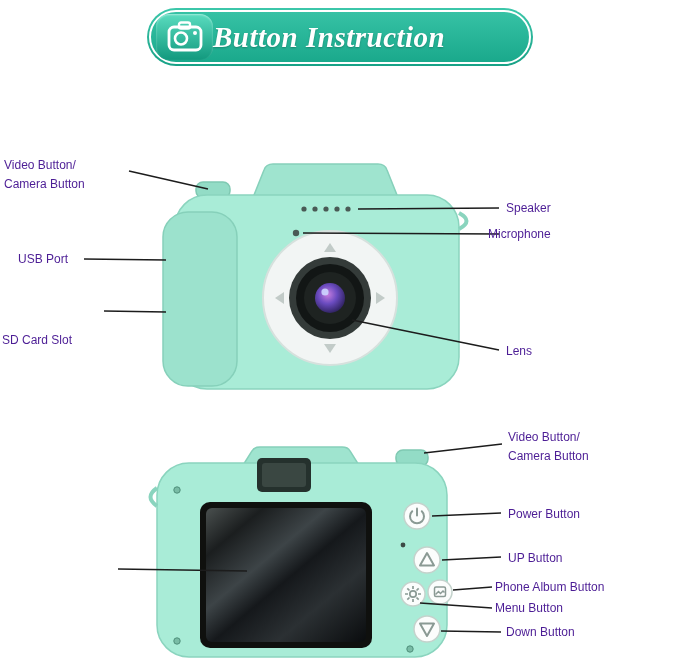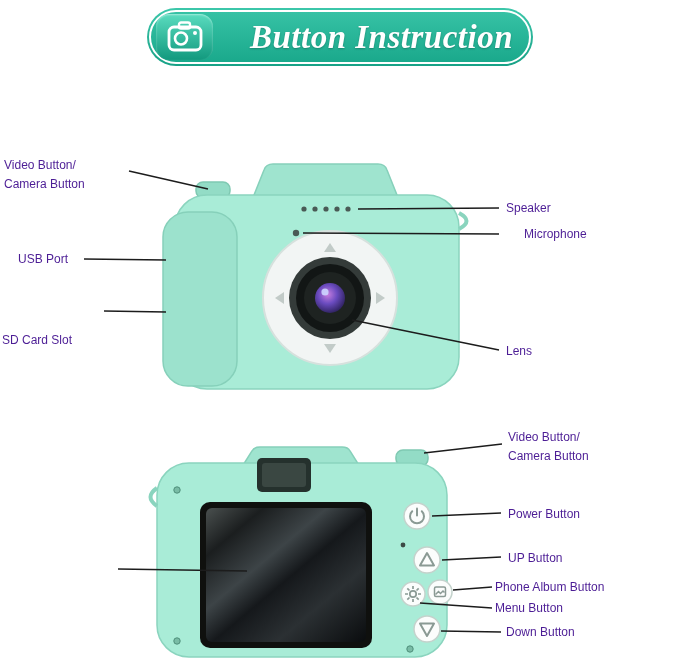--- a/index.html
+++ b/index.html
@@ -9,22 +9,22 @@
   .banner-outer{position:absolute;left:147px;top:8px;width:386px;height:58px;
                 border-radius:30px;background:linear-gradient(180deg,#3cc7aa,#17a186);
                 padding:2px;box-sizing:border-box;}
   .banner-inner{width:100%;height:100%;border-radius:27px;border:2.5px solid #fff;
                 background:linear-gradient(180deg,#36c2a5,#1aa98c);
                 display:flex;align-items:center;box-sizing:border-box;padding-left:5px;}
   .banner-icon{width:57px;height:46px;border-radius:13px;flex:0 0 auto;
                background:linear-gradient(180deg,#5adcbf,#12997e);
                display:flex;align-items:center;justify-content:center;
                box-shadow:inset 0 1px 2px rgba(255,255,255,.45);}
-  .banner-title{flex:1;text-align:right;font-family:"Liberation Serif",serif;
-                font-style:italic;font-weight:bold;font-size:33px;color:#ffffff;
+  .banner-title{flex:1;text-align:left;font-family:"Liberation Serif",serif;
+                font-style:italic;font-weight:bold;font-size:29px;color:#ffffff;
                 padding-right:16px;text-shadow:0 1px 2px rgba(0,0,0,.25);
                 letter-spacing:.5px;}
   
   .label{position:absolute;color:#4c1d95;font-size:12px;line-height:19px;white-space:nowrap;}
   svg.art{position:absolute;left:0;top:0;}
 </style>
 </head>
 <body>
 
 <div class="stage">
@@ -162,21 +162,21 @@
     </g>
   </svg>
 
   <div class="label" style="left:4px;top:156px;">
     <div>Video Button/</div>
     <div>Camera Button</div>
   </div>
   <div class="label" style="left:18px;top:250px;">USB Port</div>
   <div class="label" style="left:2px;top:302px;margin-top:29px;">SD Card Slot</div>
   <div class="label" style="left:506px;top:199px;">Speaker</div>
-  <div class="label" style="left:524px;top:225px;">Microphone</div>
+  <div class="label" style="left:488px;top:225px;">Microphone</div>
   <div class="label" style="left:506px;top:342px;">Lens</div>
 
   <div class="label" style="left:508px;top:428px;">
     <div>Video Button/</div>
     <div>Camera Button</div>
   </div>
   <div class="label" style="left:508px;top:505px;">Power Button</div>
   <div class="label" style="left:508px;top:549px;">UP Button</div>
   <div class="label" style="left:495px;top:578px;">Phone Album Button</div>
   <div class="label" style="left:495px;top:599px;">Menu Button</div>

